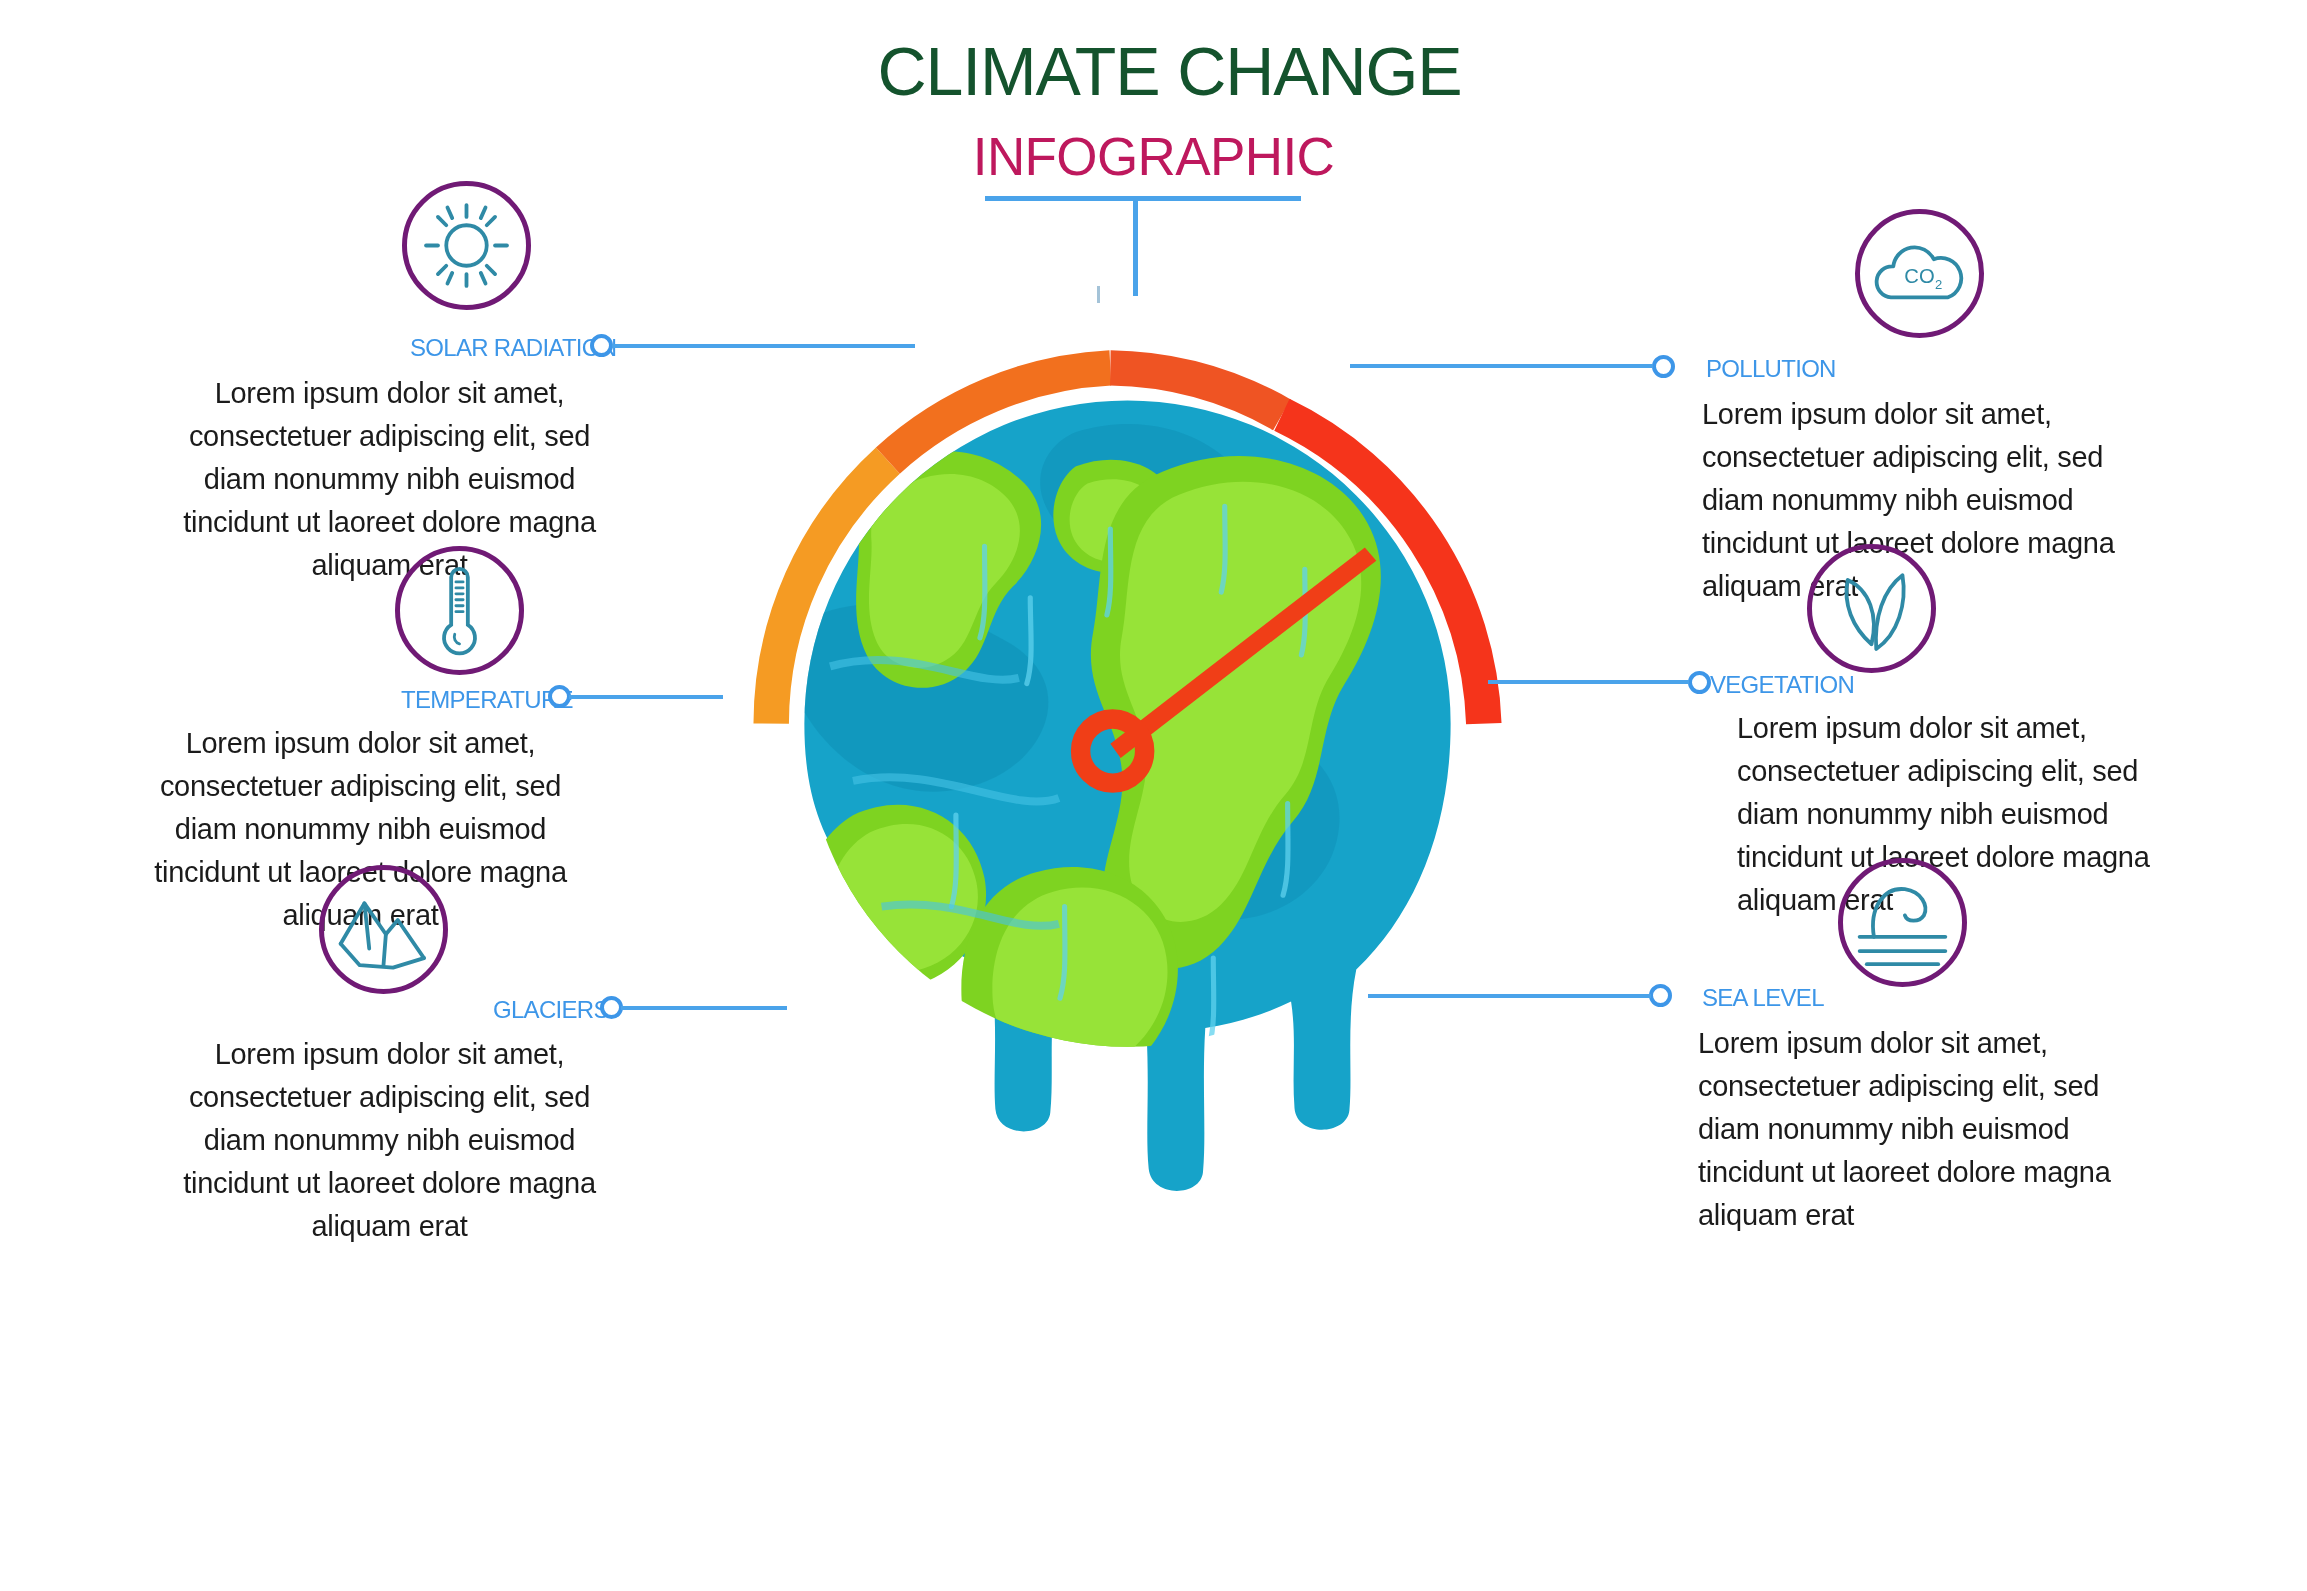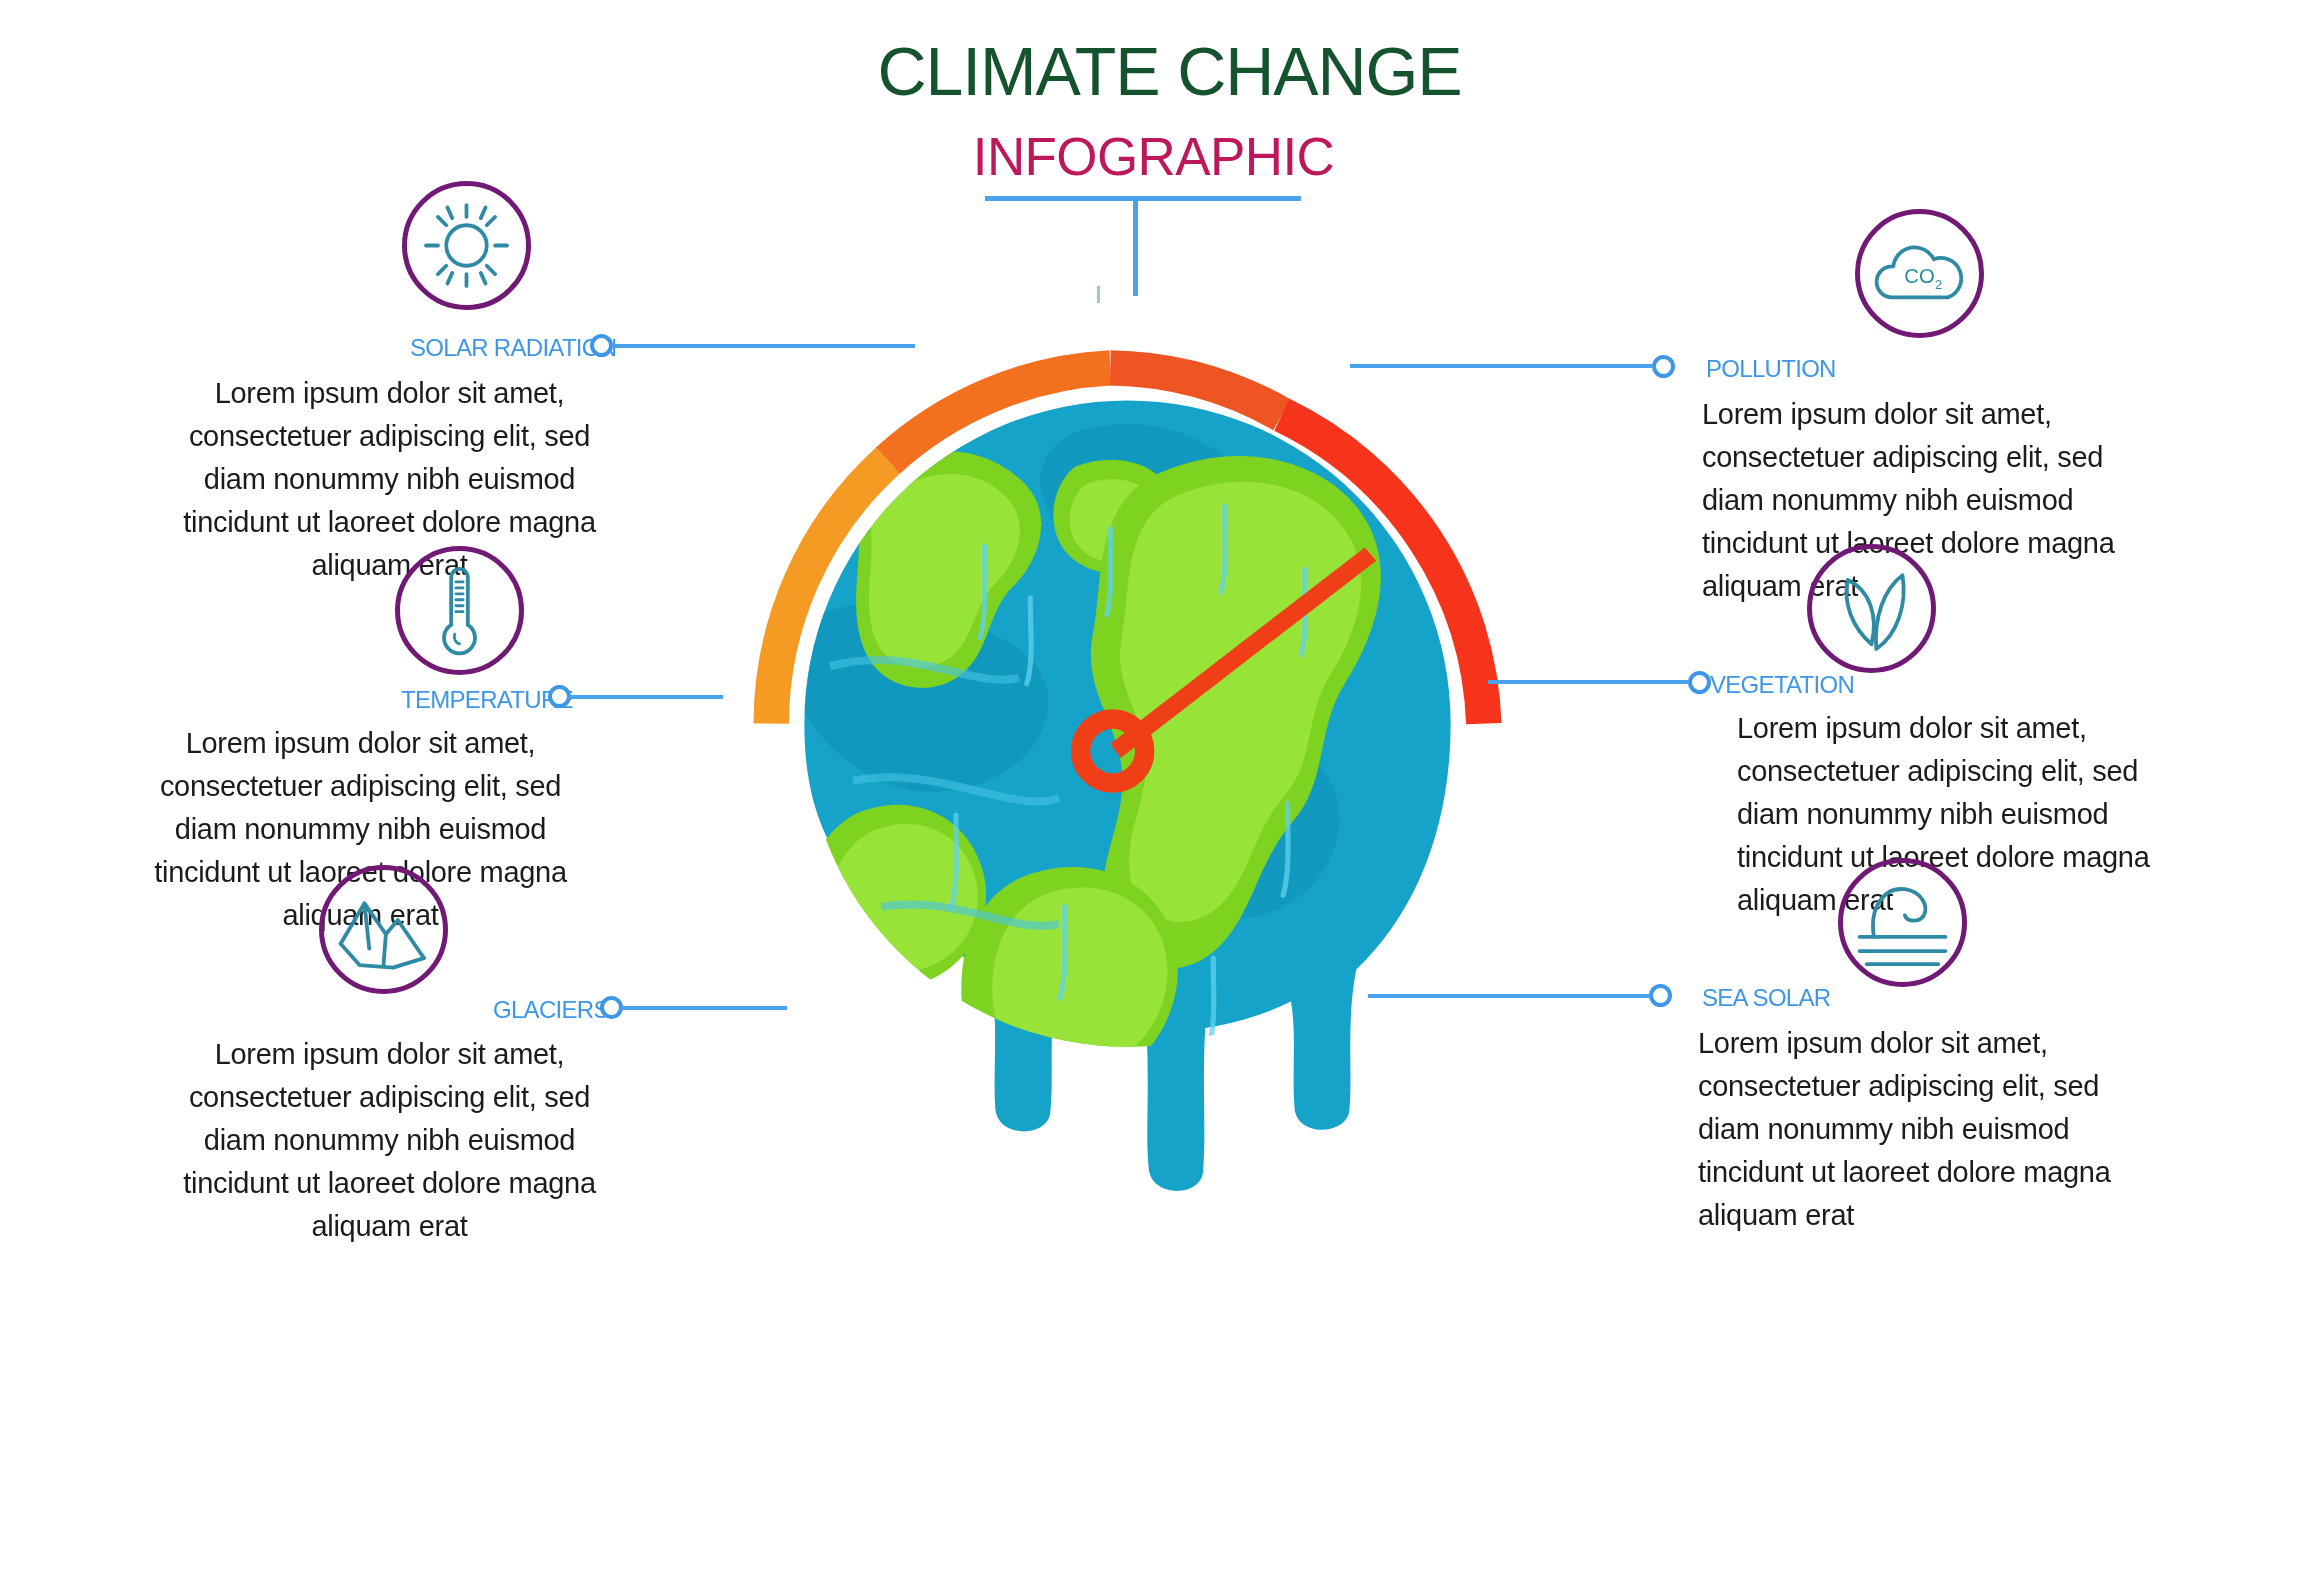--- a/index.html
+++ b/index.html
@@ -273,20 +273,20 @@
 
   <div class="sec right" id="sec-sea">
     <div class="icon-badge">
       <svg viewBox="0 0 100 100" fill="none" stroke="#2f8aa6" stroke-width="3.2" stroke-linecap="round" stroke-linejoin="round">
         <path d="M26,62 C22,38 34,20 52,22 C66,24 72,36 68,44 C64,50 54,50 52,44"></path>
         <line x1="14" y1="62" x2="86" y2="62"></line>
         <line x1="14" y1="74" x2="86" y2="74"></line>
         <line x1="20" y1="85" x2="80" y2="85"></line>
       </svg>
     </div>
-    <div class="lbl">SEA SOLAR</div>
+    <div class="lbl">SEA LEVEL</div>
     <div class="dot"></div>
     <div class="lead"></div>
     <div class="body-txt">Lorem ipsum dolor sit amet, consectetuer adipiscing elit, sed diam nonummy nibh euismod tincidunt ut laoreet dolore magna aliquam erat</div>
   </div>
 
 </div>
 
 
 </body></html>

